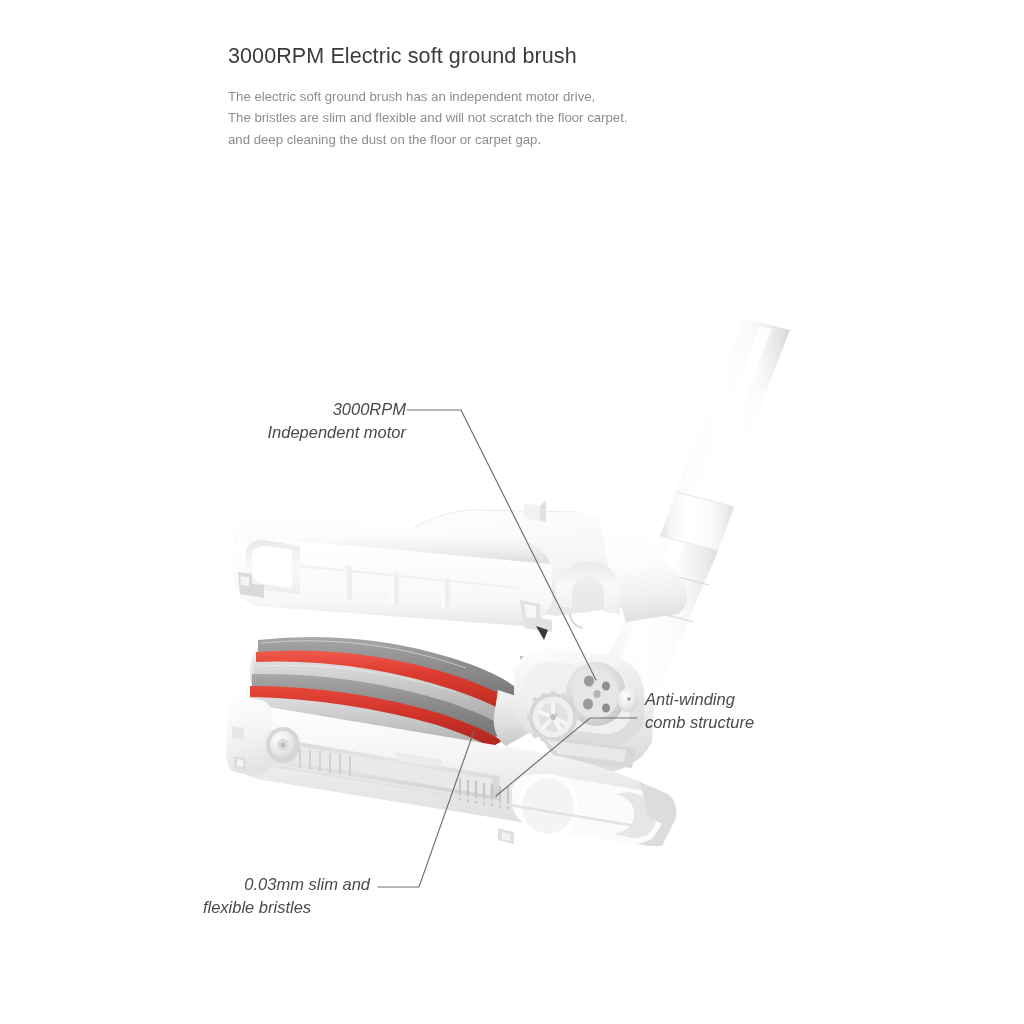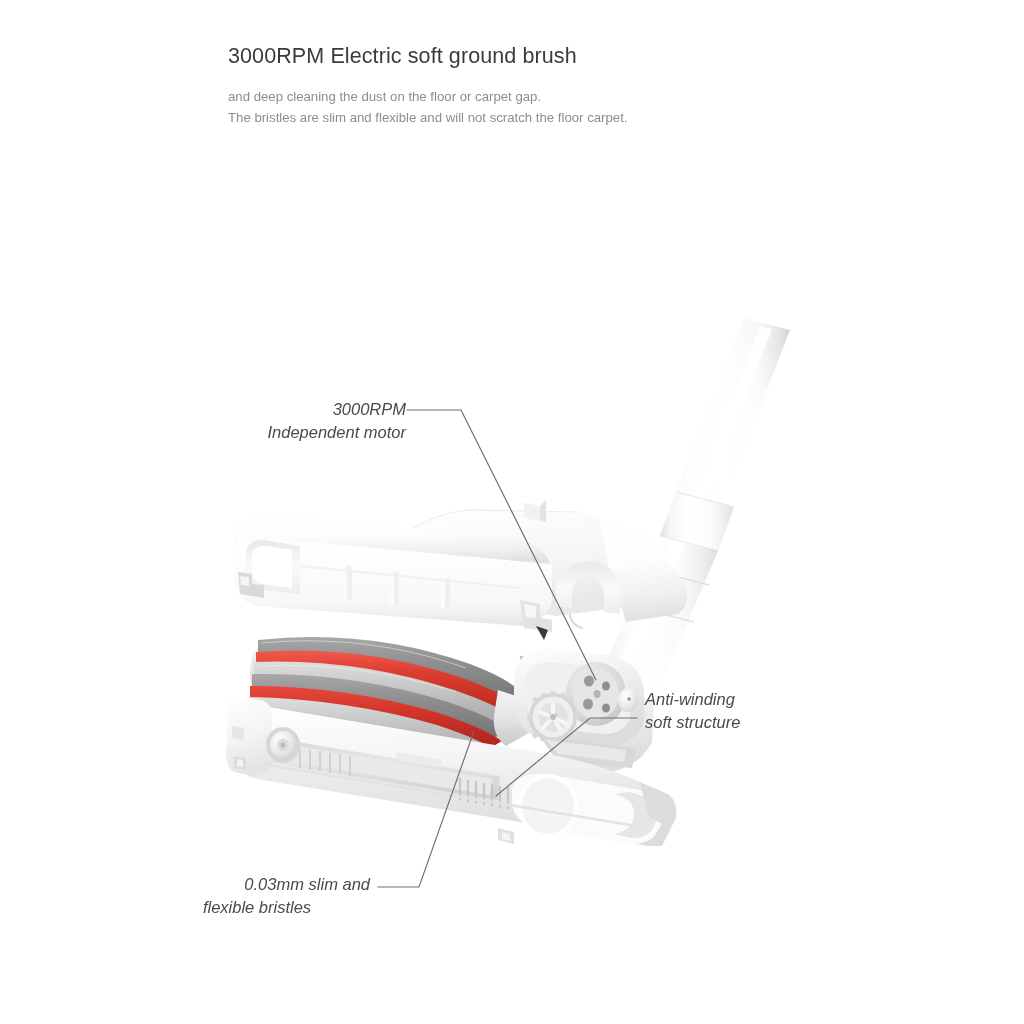--- a/index.html
+++ b/index.html
@@ -88,22 +88,23 @@
   #callout-bristles .ln.second { text-align: center; padding-left: 26px; }
 </style>
 </head>
 <body>
 
 <div id="page">
 
   <div class="header">
     <h1 class="title">3000RPM Electric soft ground brush</h1>
     <p class="desc">
+      <span class="line">The electric soft ground brush has an independent motor drive,</span>
+      <span class="line">The bristles are slim and flexible and will not scratch the floor carpet.</span>
       <span class="line">and deep cleaning the dust on the floor or carpet gap.</span>
-      <span class="line">The bristles are slim and flexible and will not scratch the floor carpet.</span>
     </p>
   </div>
 
   <div class="stage">
     <svg width="1024" height="1024" viewBox="0 0 1024 1024" xmlns="http://www.w3.org/2000/svg">
       <defs>
 
         <linearGradient id="tubeG" x1="0" y1="0" x2="1" y2="0">
           <stop offset="0%" stop-color="#e0e0e0"></stop>
           <stop offset="14%" stop-color="#f6f6f6"></stop>
@@ -424,21 +425,21 @@
     </svg>
   </div>
 
   <div class="callout" id="callout-motor">
     <span class="ln first">3000RPM</span>
     <span class="ln second">Independent motor</span>
   </div>
 
   <div class="callout" id="callout-comb">
     <span class="ln first">Anti-winding</span>
-    <span class="ln second">soft structure</span>
+    <span class="ln second">comb structure</span>
   </div>
 
   <div class="callout" id="callout-bristles">
     <span class="ln first">0.03mm slim and</span>
     <span class="ln second">flexible bristles</span>
   </div>
 
 </div>
 
 </body></html>

